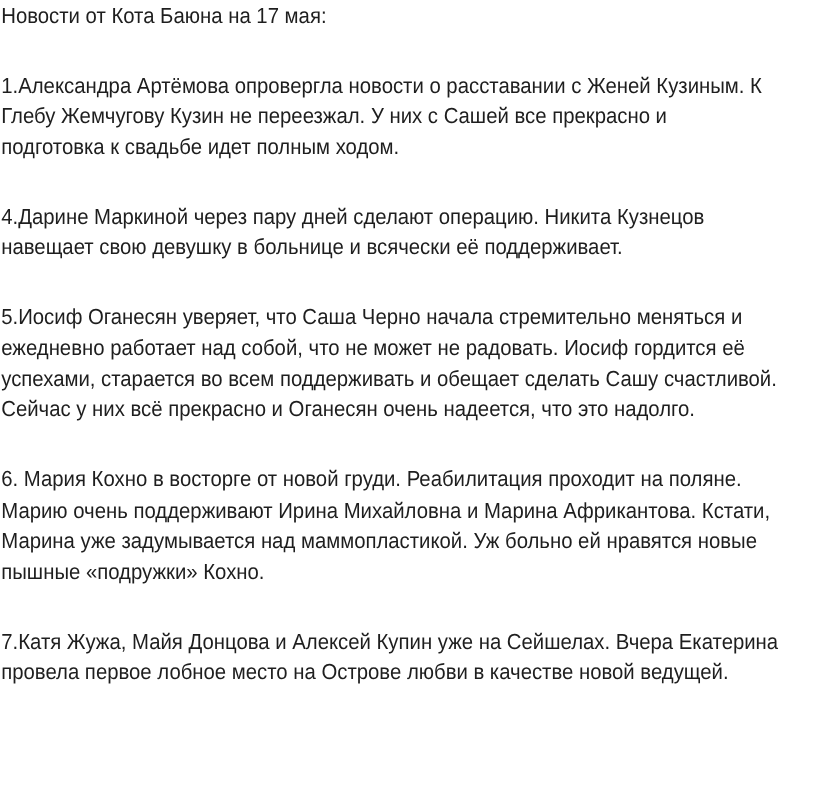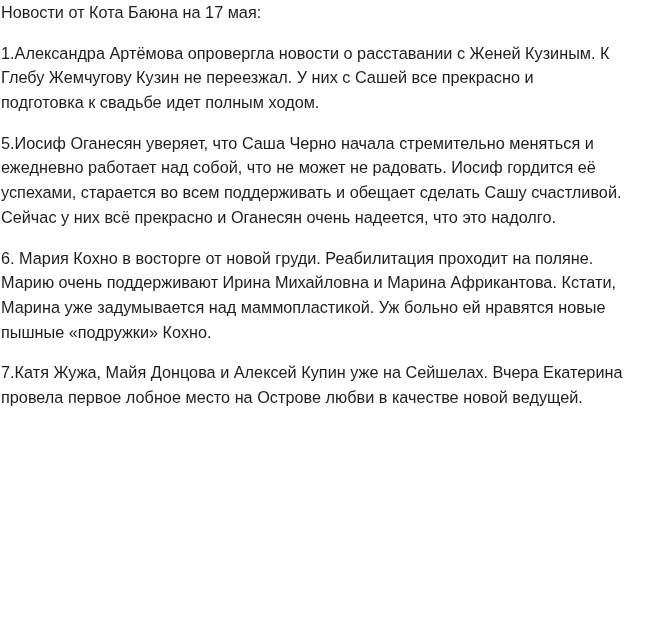--- a/index.html
+++ b/index.html
@@ -29,37 +29,41 @@
     height: 24.7px;
     line-height: 24.7px;
     white-space: nowrap;
     transform-origin: 0 50%;
     transform: scaleX(0.935);
   }
   .title-line {
     margin-top: 0px;
   }
   .para {
-    margin-top: 16px;
+    margin-top: 31px;
   }
 </style>
 </head>
 <body>
 
 <div class="doc">
   <span class="line title-line">Новости от Кота Баюна на 17 мая:</span>
 
   <div class="para">
     <span class="line">1.Александра Артёмова опровергла новости о расставании с Женей Кузиным. К</span>
     <span class="line">Глебу Жемчугову Кузин не переезжал. У них с Сашей все прекрасно и</span>
     <span class="line">подготовка к свадьбе идет полным ходом.</span>
   </div>
 
 
 
+  <div class="para">
+    <span class="line">4.Дарине Маркиной через пару дней сделают операцию. Никита Кузнецов</span>
+    <span class="line">навещает свою девушку в больнице и всячески её поддерживает.</span>
+  </div>
 
   <div class="para">
     <span class="line">5.Иосиф Оганесян уверяет, что Саша Черно начала стремительно меняться и</span>
     <span class="line">ежедневно работает над собой, что не может не радовать. Иосиф гордится её</span>
     <span class="line">успехами, старается во всем поддерживать и обещает сделать Сашу счастливой.</span>
     <span class="line">Сейчас у них всё прекрасно и Оганесян очень надеется, что это надолго.</span>
   </div>
 
   <div class="para">
     <span class="line">6. Мария Кохно в восторге от новой груди. Реабилитация проходит на поляне.</span>

